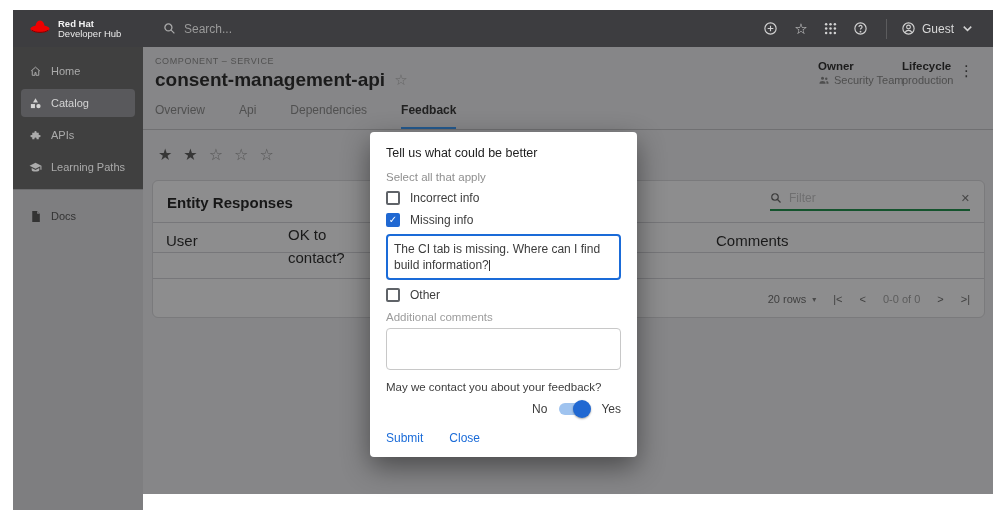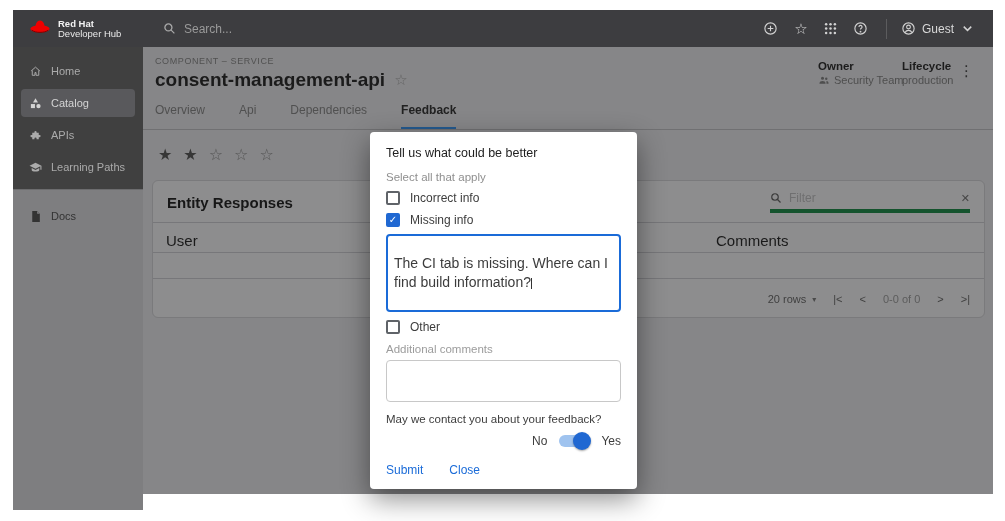--- a/index.html
+++ b/index.html
@@ -60,21 +60,21 @@
   .stars { position:absolute; left:15px; top:98px; display:flex; gap:11px; font-size:16px; }
   .star { cursor:pointer; }
   .star.filled { color:#363636; }
   .star.empty  { color:#565656; }
 
   
   .card { position:absolute; left:9px; top:133px; width:833px; height:138px; background:#8d8d8e;
           border:1px solid #7a7a7c; border-radius:6px; }
   .card-title { position:absolute; left:14px; top:13px; font-size:15px; font-weight:bold; color:#171717; }
   .filter { position:absolute; right:14px; top:10px; width:200px; display:flex; align-items:center; gap:7px;
-            border-bottom:4px solid #14532d; padding-bottom:4px; }
+            border-bottom:2px solid #14532d; padding-bottom:4px; }
   .filter svg { width:12px; height:12px; color:#3c3c3c; flex:0 0 12px; }
   .filter input { flex:1; background:transparent; border:none; outline:none; font-size:12px; color:#3c3c3c; }
   .filter input::placeholder { color:#6f6f70; }
   .filter-clear { font-size:11px; color:#464646; cursor:pointer; }
   .thead { position:absolute; left:0; top:41px; width:831px; height:31px;
            border-top:1px solid #77777a; border-bottom:1px solid #77777a; }
   .th { position:absolute; font-size:15px; font-weight:normal; color:#1a1a1a; line-height:1.5; }
   .th-user { left:13px; top:7px; }
   .th-contact { left:135px; top:0; width:60px; padding-top:1px; }
   .th-comments { left:563px; top:7px; }
@@ -91,21 +91,21 @@
            box-shadow:0 10px 28px rgba(0,0,0,0.45); padding:14px 16px 12px 16px; }
   .modal-title { font-size:12.5px; font-weight:500; color:#212121; }
   .modal-sub { margin-top:11px; font-size:11.5px; color:#8f8f8f; }
   .opt-row { margin-top:8px; display:flex; align-items:center; gap:10px; cursor:pointer; }
   .cb { width:14px; height:14px; border:2px solid #5f6368; border-radius:2px; flex:0 0 14px;
         display:flex; align-items:center; justify-content:center; }
   .cb.checked { background:#2068d2; border-color:#2068d2; }
   .cb.checked::after { content:"✓"; color:#ffffff; font-size:10px; font-weight:bold; line-height:1; }
   .opt-label { font-size:12px; color:#3d3d3d; }
   .fb-textarea { margin-top:7px; width:235px; min-height:45px; border:2px solid #1a6bd8; border-radius:4px;
-                 padding:18px 6px; font-size:14px; color:#3c3c3c; line-height:1.35; cursor:text; }
+                 padding:5px 6px; font-size:12px; color:#3c3c3c; line-height:1.35; cursor:text; }
   .caret-bar { display:inline-block; width:1px; height:11px; background:#333; vertical-align:-2px; }
   .add-label { margin-top:9px; font-size:11.5px; color:#9c9c9c; }
   .add-textarea { margin-top:5px; width:235px; height:42px; border:1px solid #c8c8c8; border-radius:4px;
                   resize:none; font-family:"Liberation Sans","DejaVu Sans",sans-serif; font-size:11px;
                   color:#3c3c3c; padding:5px 6px; outline:none; display:block; }
   .contact-q { margin-top:11px; font-size:11.5px; color:#3d3d3d; }
   .toggle-row { margin-top:9px; display:flex; align-items:center;justify-content:flex-end; }
   .tg-label { font-size:12px; color:#3d3d3d; }
   .switch { position:relative; width:30px; height:12px; background:#9fc3ef; border-radius:6px;
             margin:0 12px; cursor:pointer; }
@@ -271,20 +271,21 @@
         <div class="filter">
           <svg viewBox="0 0 24 24" fill="none" stroke="currentColor" stroke-width="2.4">
             <circle cx="10" cy="10" r="6.5"></circle>
               <path d="M15 15l6 6"></path>
           </svg>
           <input type="text" placeholder="Filter" style="">
           <span class="filter-clear">✕</span>
         </div>
         <div class="thead">
           <span class="th th-user">User</span>
+          <span class="th th-contact">OK to contact?</span>
           <span class="th th-comments">Comments</span>
         </div>
         <div class="empty-row"></div>
         <div class="pagination">
           <span class="pg-rows">
             <span>20 rows</span>
             <span class="pg-caret">▾</span>
           </span>
           <span class="pg-btn">|&lt;</span>
           <span class="pg-btn">&lt;</span>

